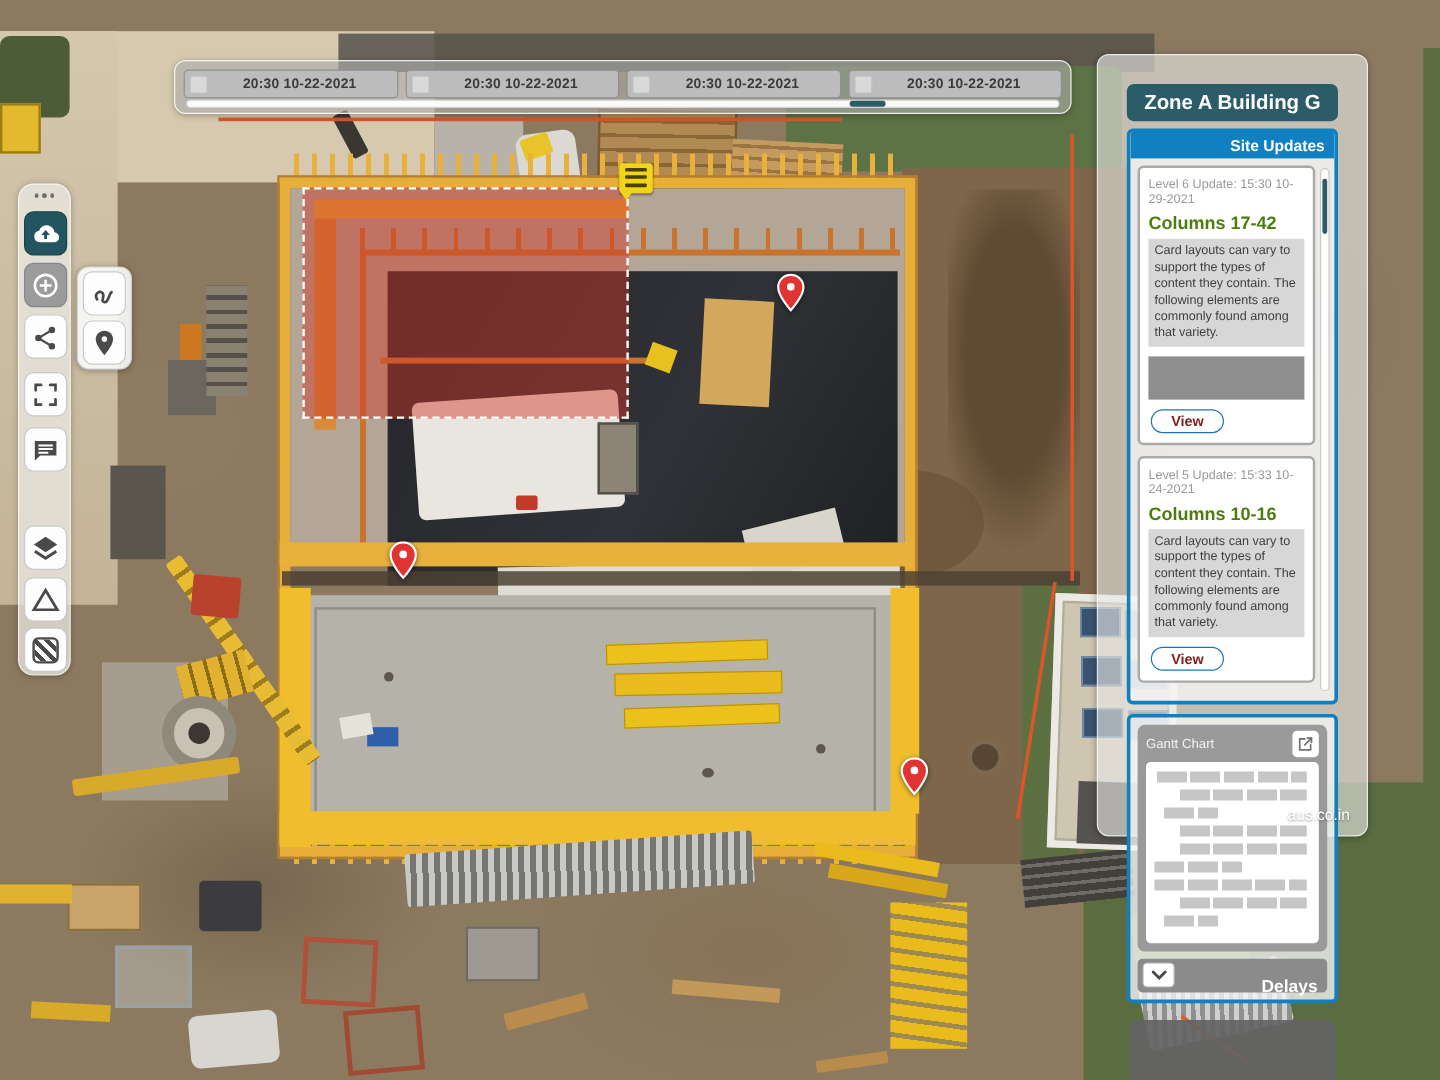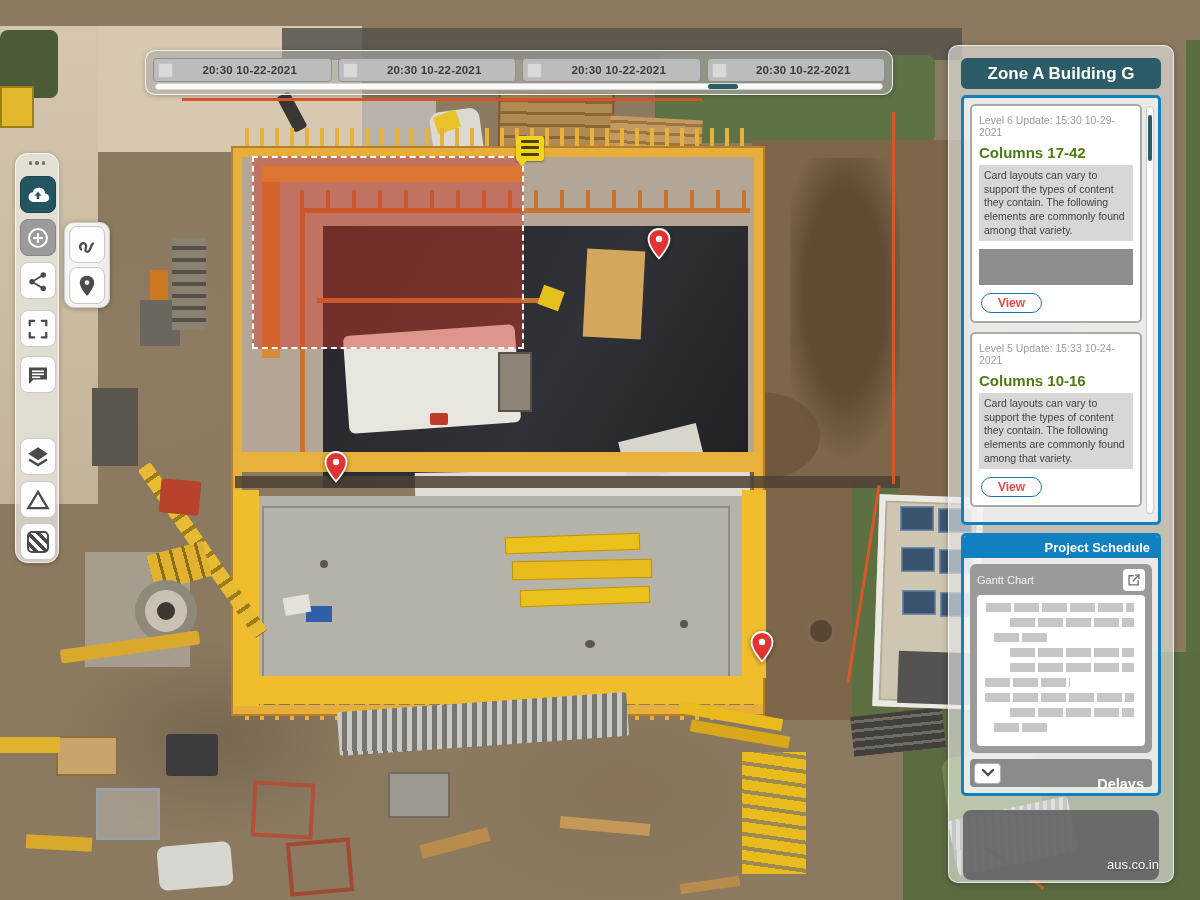--- a/index.html
+++ b/index.html
@@ -61,44 +61,44 @@
   .selection { position:absolute; left:252px; top:156px; width:272px; height:193px;
     border:2px dashed #fff; background:rgba(210,55,40,.46); z-index:40; cursor:move; }
   .note { position:absolute; left:516px; top:136px; width:28px; height:25px; background:#f2d519;
     border-radius:3px; z-index:45; cursor:pointer; box-shadow:0 1px 2px rgba(0,0,0,.4); }
   .note i { display:block; height:3px; background:#4a4000; margin:3.5px 5px 0 5px; border-radius:1px; }
   .note .tail { position:absolute; left:1px; bottom:-6px; width:0; height:0; margin:0;
     border-left:5px solid transparent; border-right:5px solid transparent; border-top:7px solid #f2d519; background:none; }
   .pin { position:absolute; width:24px; height:32px; z-index:45; cursor:pointer; filter:drop-shadow(0 1px 2px rgba(0,0,0,.5)); }
 
   
-  .sidebar { position:absolute; left:948px; top:45px; width:226px; height:838px;
+  .sidebar { position:absolute; left:914px; top:45px; width:226px; height:652px;
     background:rgba(233,233,229,.62); border:1px solid rgba(255,255,255,.7); border-radius:10px; z-index:58;
-    padding:11px; box-shadow:0 1px 6px rgba(0,0,0,.3); }
+    padding:23px; box-shadow:0 1px 6px rgba(0,0,0,.3); }
   .sb-title { height:31px; background:#2b5c68; border-radius:6px; color:#fff; font-weight:bold; font-size:17px;
     display:flex; align-items:center; justify-content:center; margin:1px 1px 6px 1px; }
   .sb-scan { height:24px; background:#8b8b8b; border-radius:4px; color:#fff; font-size:13.5px;
     display:flex; align-items:center; justify-content:center; margin:0 1px 6px 1px; }
   .sb-issues { height:27px; background:#8b8b8b; border-radius:4px; display:flex; align-items:center;
     padding:0 8px 0 4px; gap:8px; margin:0 1px 8px 1px; }
   .chevbtn { width:27px; height:21px; background:#fff; border:1px solid #b0b0b0; border-radius:4px;
     display:flex; align-items:center; justify-content:center; cursor:pointer; }
   .sb-issues .txt { flex:1; text-align:right; color:#fff; font-size:14px; }
   .panel { border:3px solid #1080c0; border-radius:5px; background:rgba(246,246,246,.78); margin:0 1px 8px 1px; overflow:hidden; }
   .panel-head { height:22px; background:#1080c0; color:#fff; font-size:13px; font-weight:bold;
     display:flex; align-items:center; justify-content:flex-end; padding:0 8px; }
   .panel-body { padding:6px; position:relative; }
   .updates-body { padding-right:16px; }
   .card { background:#fff; border:2px solid #a9a9a9; border-radius:5px; padding:6px 7px; margin-bottom:9px; }
   .card:last-child { margin-bottom:0; }
   .card .meta { font-size:10.5px; color:#9a9a9a; margin:2px 0 6px 0; }
   .card .ctitle { font-size:15px; font-weight:bold; color:#4d7c0f; margin-bottom:4px; }
   .card .cbody { background:#d7d7d7; color:#3f3f3f; font-size:10.5px; line-height:1.3; padding:4px 5px; }
   .card .cimg { height:36px; background:#8e8e8e; margin-top:8px; }
-  .viewbtn { margin:8px 0 2px 2px; background:#fff; border:1.5px solid #1b74b4; color:#ef4444;
+  .viewbtn { margin:8px 0 2px 2px; background:#fff; border:1.5px solid #1b74b4; color:#7f1d1d;
     font-weight:bold; font-size:12px; border-radius:11px; padding:2px 16px; cursor:pointer; font-family:inherit; }
   .scrolltrack { position:absolute; right:4px; top:8px; bottom:8px; width:8px; background:rgba(255,255,255,.92);
     border:1px solid #c9c9c9; border-radius:4px; cursor:pointer; }
   .scrollthumb { position:absolute; left:1px; top:8px; width:4px; height:46px; background:#2b5c68; border-radius:3px; cursor:grab; }
   .gantt-card { background:#9a9a9a; border-radius:6px; padding:5px 7px 7px 7px; }
   .gantt-top { display:flex; align-items:center; justify-content:space-between; margin-bottom:4px; }
   .gantt-label { color:#f2f2f2; font-size:11px; }
   .extbtn { width:22px; height:22px; background:#fff; border-radius:4px; display:flex; align-items:center;
     justify-content:center; cursor:pointer; }
   .gantt-inner { background:#fff; border-radius:4px; padding:8px 6px; }
@@ -332,20 +332,21 @@
           <path d="M12 1C6 1 1.5 5.6 1.5 11.3c0 7.8 10.5 19.2 10.5 19.2s10.5-11.4 10.5-19.2C22.5 5.6 18 1 12 1z" fill="#4a4a4a"></path>
           <circle cx="12" cy="11" r="3.4" fill="#fff"></circle>
         </svg>
     </div>
   </div>
 
   <div class="sidebar">
     <div class="sb-title">Zone A Building G</div>
 
     <div class="panel">
+      <div class="panel-head">Site Updates</div>
       <div class="panel-body updates-body">
         <div class="card">
           <div class="meta">Level 6 Update: 15:30 10-29-2021</div>
           <div class="ctitle">Columns 17-42</div>
           <div class="cbody">Card layouts can vary to support the types of content they contain. The following elements are commonly found among that variety.</div>
           <div class="cimg"></div>
           <button class="viewbtn">View</button>
         </div>
         <div class="card">
           <div class="meta">Level 5 Update: 15:33 10-24-2021</div>
@@ -353,21 +354,20 @@
           <div class="cbody">Card layouts can vary to support the types of content they contain. The following elements are commonly found among that variety.</div>
           <button class="viewbtn">View</button>
         </div>
         <div class="scrolltrack">
           <span class="scrollthumb"></span>
         </div>
       </div>
     </div>
 
     <div class="panel">
-      <div class="panel-head">Project Schedule</div>
       <div class="panel-body">
         <div class="gantt-card">
           <div class="gantt-top">
             <span class="gantt-label">Gantt Chart</span>
             <span class="extbtn">
               <svg width="14" height="14" viewBox="0 0 20 20" fill="none" stroke="#707070" stroke-width="2" stroke-linecap="round">
                   <path d="M12 3h5v5"></path>
                   <path d="M17 3l-8 8"></path>
                   <path d="M9 4H3v13h13v-6"></path>
                 </svg>

